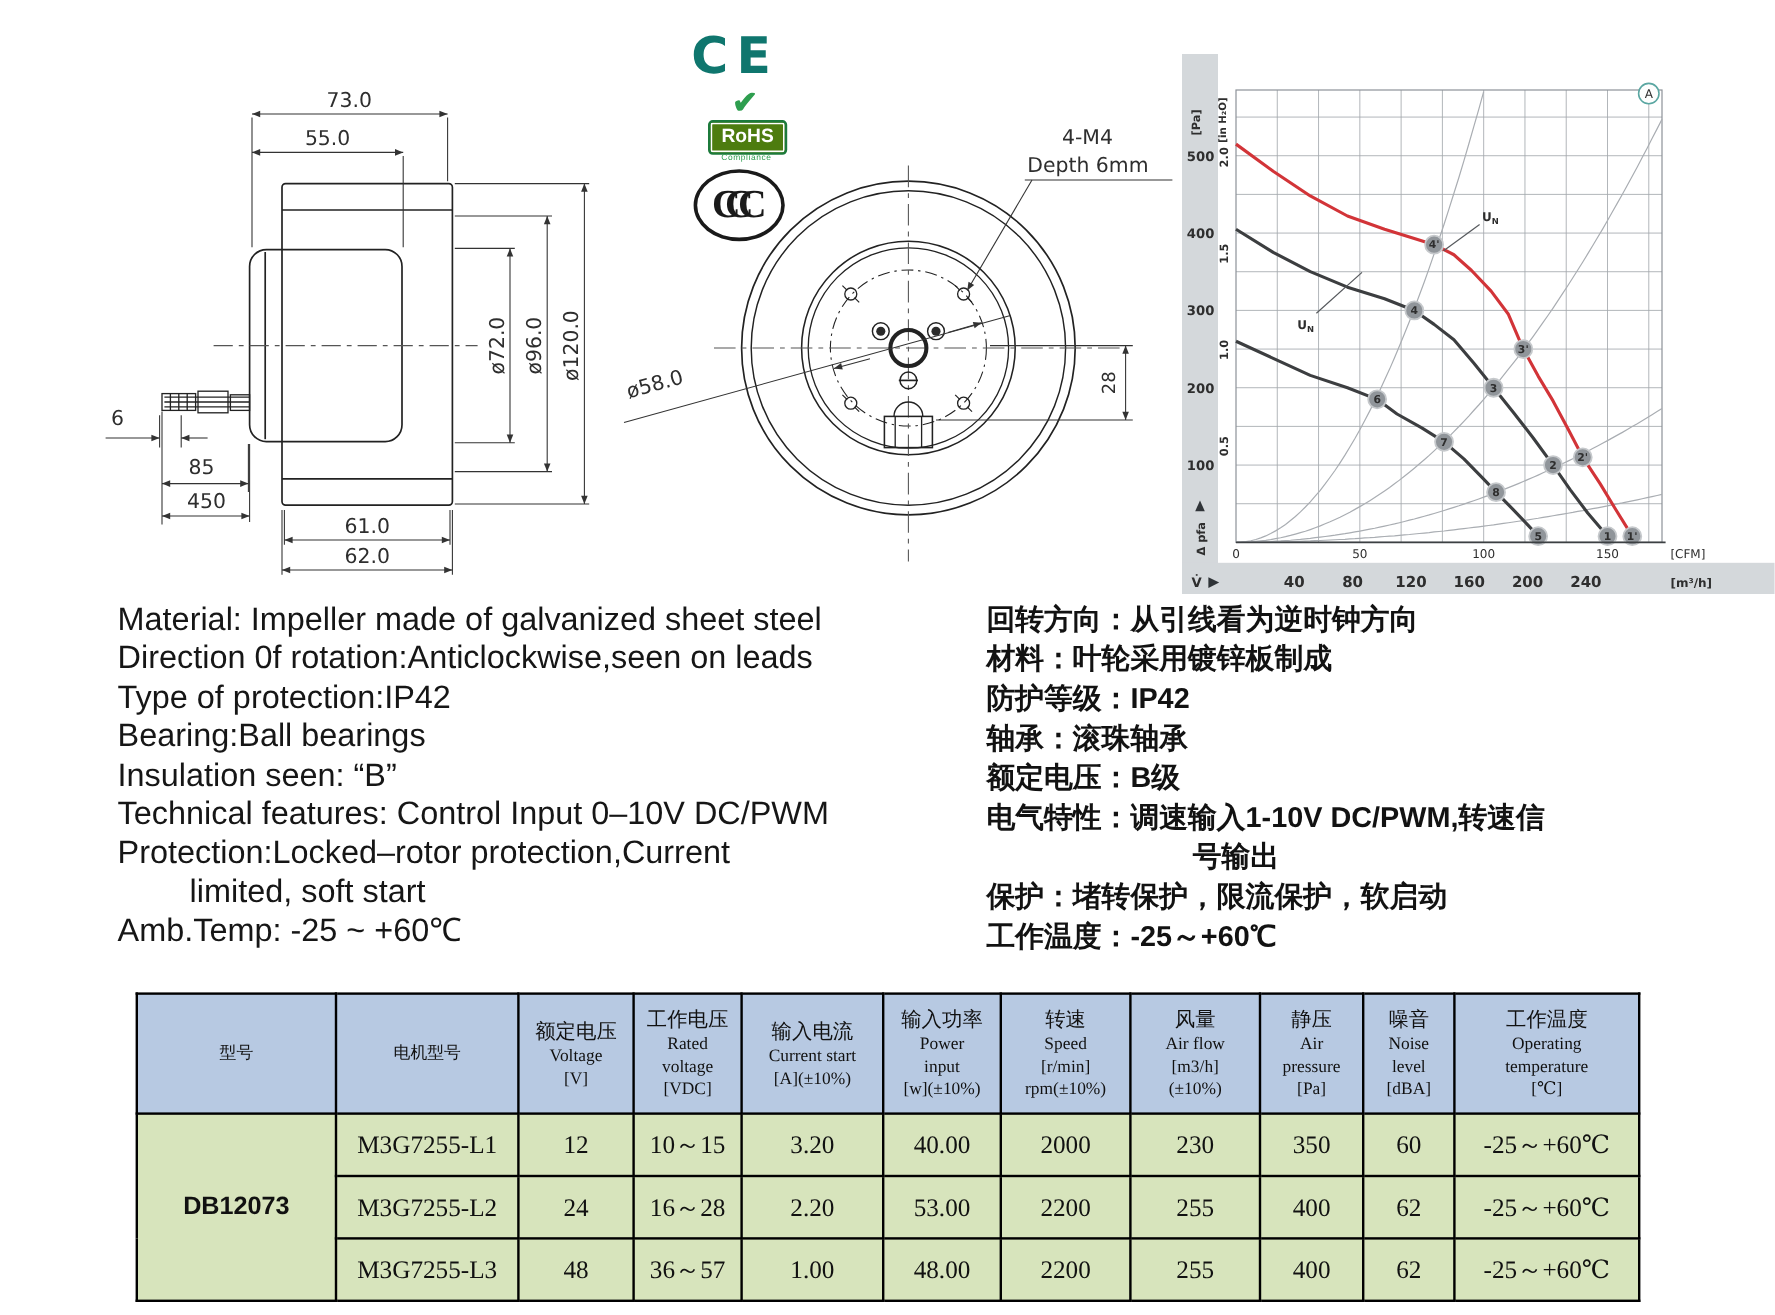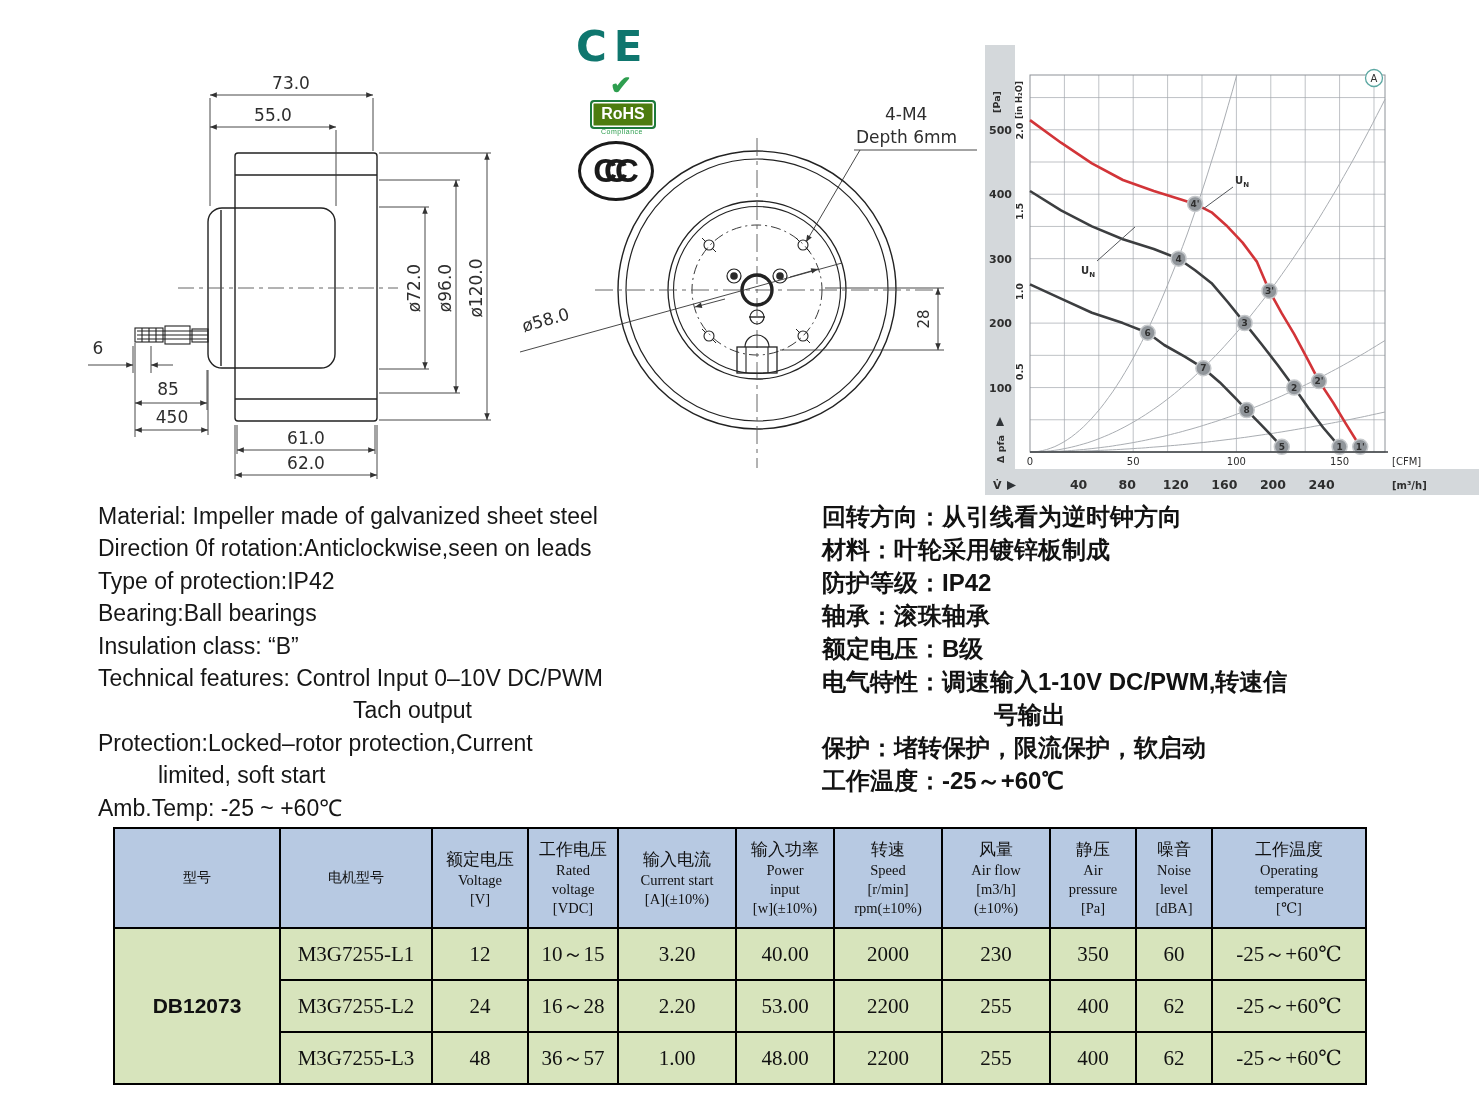--- a/index.html
+++ b/index.html
@@ -12,24 +12,24 @@
   .ce{position:absolute;left:576px;top:22px;font-family:"DejaVu Sans",sans-serif;
       font-weight:bold;font-size:42px;letter-spacing:7px;color:#0f766e;}
   .rohs-check{position:absolute;left:610px;top:70px;color:#2e9e4f;font-size:26px;font-weight:bold;}
   .rohs-box{position:absolute;left:590px;top:100px;width:62px;height:25px;background:#4d7c0f;
       border:2px solid #1c7a3b;border-radius:4px;color:#fff;font-weight:bold;font-size:16px;
       text-align:center;line-height:24px;box-shadow:inset 0 0 0 1.5px #fff;}
   .rohs-sub{position:absolute;left:592px;top:128px;width:60px;text-align:center;color:#2e9e4f;
       font-size:7px;letter-spacing:.5px;}
   .ccc{position:absolute;left:578px;top:141px;width:70px;height:54px;border:3px solid #1a1a1a;
       border-radius:50%;display:flex;align-items:center;justify-content:center;}
-  .ccc span{font-family:Liberation Sans, sans-serif;font-weight:bold;font-size:33px;letter-spacing:-13px;
+  .ccc span{font-family:Liberation Serif, serif;font-weight:bold;font-size:33px;letter-spacing:-13px;
       color:#1a1a1a;margin-left:-13px;}
   
-  .specs-en{position:absolute;left:98px;top:500px;width:700px;font-size:23px;line-height:32.4px;color:#161616;}
+  .specs-en{position:absolute;left:98px;top:500px;width:700px;font-size:27px;line-height:32.4px;color:#161616;}
   .specs-en .ind-a{margin-left:255px;}
   .specs-en .ind-b{margin-left:60px;}
   .specs-zh{position:absolute;left:822px;top:500px;width:640px;font-size:24px;font-weight:bold;
       line-height:33px;color:#121212;}
   .specs-zh .ind-a{margin-left:172px;}
   
   .spec-table{position:absolute;left:113px;top:827px;border-collapse:collapse;table-layout:fixed;
       width:1252px;font-family:"Liberation Serif","DejaVu Serif",serif;}
   .spec-table th,.spec-table td{border:2px solid #000;text-align:center;vertical-align:middle;padding:0;margin-left:44px;}
   .spec-table thead th{background:#b7c9e2;font-weight:normal;height:98px;}
@@ -267,23 +267,22 @@
       <polygon points="22,436 22,445 31,440.5" fill="#2f3337"></polygon>
       <circle cx="389" cy="33" r="8.5" fill="#fdfefe" stroke="#5ba7a2" stroke-width="1.3"></circle>
       <text x="389" y="37" text-anchor="middle" font-size="10" fill="#4a9a95">A</text>
     </svg>
 
   <div class="specs-en">
     <div>Material: Impeller made of galvanized sheet steel</div>
     <div>Direction 0f rotation:Anticlockwise,seen on leads</div>
     <div>Type of protection:IP42</div>
     <div>Bearing:Ball bearings</div>
-    <div>Insulation class: “B”</div>
+    <div>Insulation seen: “B”</div>
     <div>Technical features: Control Input 0–10V DC/PWM</div>
-    <div class="ind-a">Tach output</div>
     <div>Protection:Locked–rotor protection,Current</div>
     <div class="ind-b">limited, soft start</div>
     <div>Amb.Temp: -25 ~ +60℃</div>
   </div>
 
   <div class="specs-zh">
     <div>回转方向：从引线看为逆时钟方向</div>
     <div>材料：叶轮采用镀锌板制成</div>
     <div>防护等级：IP42</div>
     <div>轴承：滚珠轴承</div>

